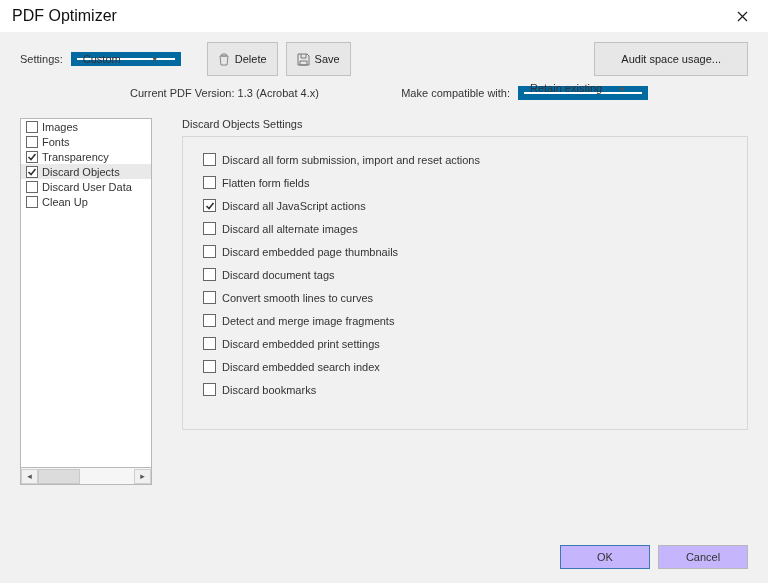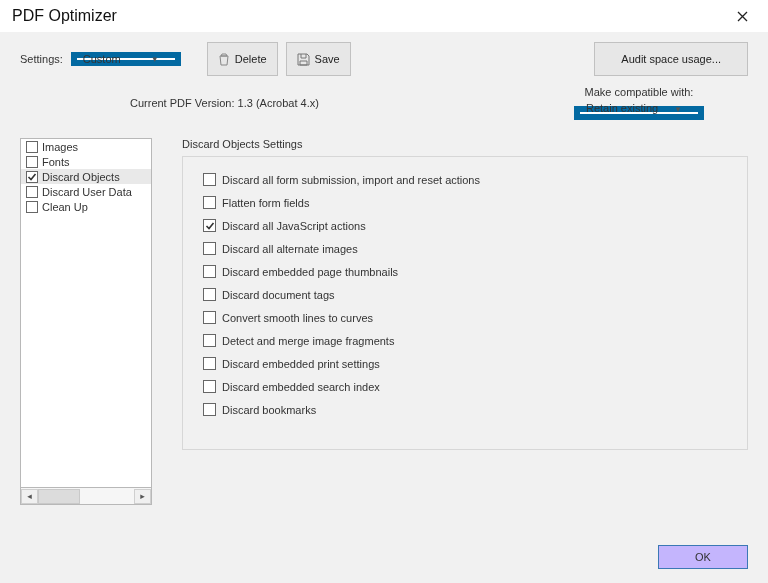--- a/index.html
+++ b/index.html
@@ -80,22 +80,21 @@
     gap: 10px;
     margin: 6px 0 18px 0;
   }
   .info-row .left-info {
     margin-left: 110px;
     color: #333;
   }
   .info-row .right-info {
     margin-left: auto;
     display: flex; align-items: center; gap: 8px;
-    margin-right: 44px;
-    flex-direction: column;
+    margin-right: 100px;
   }
   .compat-select { width: 130px; align-items: flex-end; }
   .main-row {
     display: flex;
     gap: 30px;
     align-items: flex-start;
   }
   .side-panel {
     width: 132px;
     display: flex; flex-direction: column;
@@ -236,20 +235,28 @@
       <div class="side-panel">
         <div class="side-list" id="side-list">
             <div class="side-item">
               <span class="chk"></span>
               <span>Images</span>
             </div>
             <div class="side-item">
               <span class="chk"></span>
               <span>Fonts</span>
             </div>
+            <div class="side-item">
+              <span class="chk">
+                <svg width="10" height="10" viewBox="0 0 10 10">
+                  <path d="M1.5 5 L4 7.5 L8.5 2" fill="none" stroke="#333" stroke-width="1.6"></path>
+                </svg>
+              </span>
+              <span>Transparency</span>
+            </div>
             <div class="side-item selected">
               <span class="chk">
                 <svg width="10" height="10" viewBox="0 0 10 10">
                   <path d="M1.5 5 L4 7.5 L8.5 2" fill="none" stroke="#333" stroke-width="1.6"></path>
                 </svg>
               </span>
               <span>Discard Objects</span>
             </div>
             <div class="side-item">
               <span class="chk"></span>
@@ -321,16 +328,19 @@
               <span>Discard bookmarks</span>
             </div>
           </div>
       </div>
     </div>
 
     <div class="footer">
       <div class="btn-footer btn-ok">
         <span>OK</span>
       </div>
+      <div class="btn-footer">
+        <span>Cancel</span>
+      </div>
     </div>
 
   </div>
 </div>
 
 </body></html>

